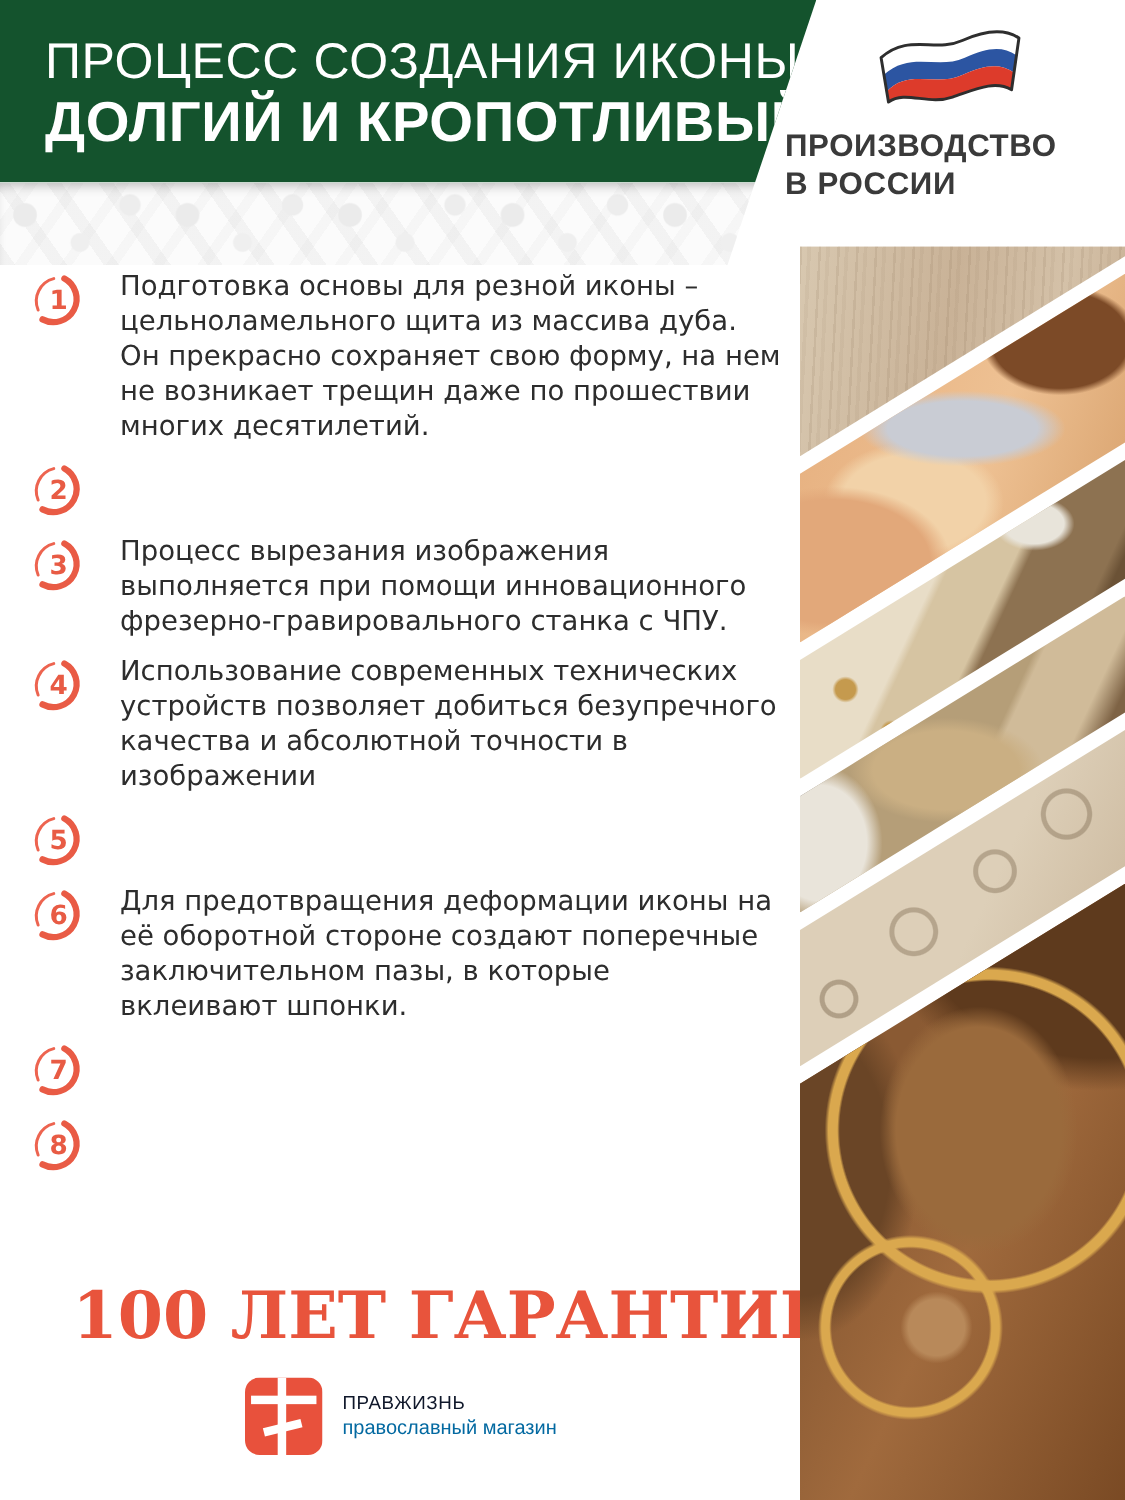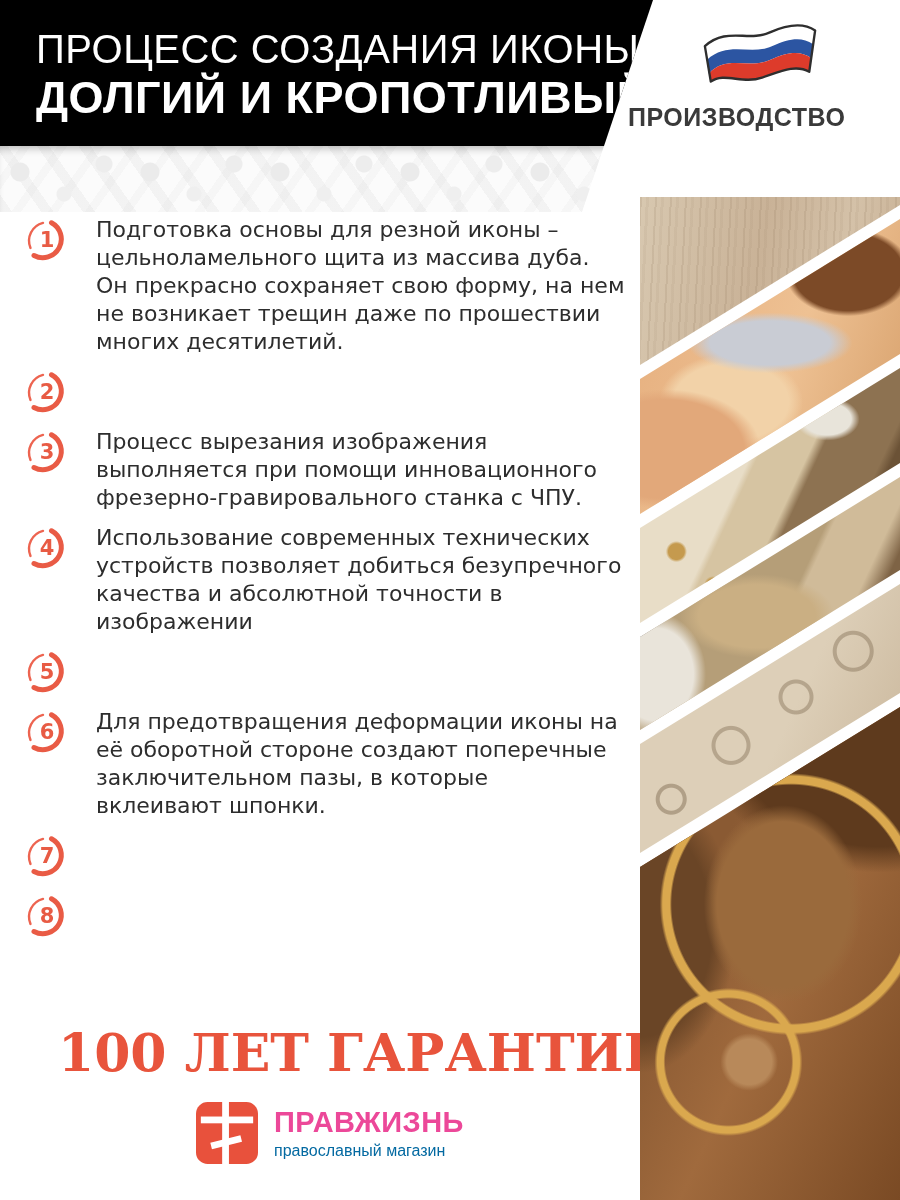--- a/index.html
+++ b/index.html
@@ -6,21 +6,21 @@
   body{
     width:900px;height:1200px;position:relative;overflow:hidden;
     background:#ffffff;
     font-family:"DejaVu Sans","Liberation Sans",sans-serif;
   }
   .page{position:absolute;inset:0;}
 
   
   .banner{
     position:absolute;left:0;top:0;width:900px;height:172px;
-    background:#000000;
+    background:#14532d;
     clip-path:polygon(0 0,653px 0,604px 146px,0 146px);
   }
   .banner-inner{padding:25px 0 0 36px;color:#ffffff;}
   .title1{
     font-family:"Liberation Sans",sans-serif;
     font-size:40px;font-weight:400;letter-spacing:.5px;line-height:1.2;
   }
   .title2{
     font-family:"Liberation Sans",sans-serif;
     font-size:45px;font-weight:700;letter-spacing:.5px;line-height:1.1;
@@ -73,21 +73,21 @@
   
   .guarantee{
     position:absolute;left:58px;top:1022px;
     font-family:"DejaVu Serif","Liberation Serif",serif;
     font-size:52px;font-weight:800;color:#E8543C;letter-spacing:0;
   }
   .logo{position:absolute;left:196px;top:1102px;display:flex;gap:16px;align-items:center;}
   .logo-mark{width:62px;height:62px;display:block;}
   .logo-name{
     font-family:"Liberation Sans",sans-serif;
-    font-size:29px;font-weight:700;color:#ec4899;letter-spacing:.5px;
+    font-size:15px;font-weight:400;color:#0f172a;letter-spacing:.5px;
   }
   .logo-tagline{
     font-family:"Liberation Sans",sans-serif;
     font-size:16px;font-weight:400;color:#0369a1;margin-top:3px;
   }
 
   
   .photo-strip{position:absolute;left:640px;top:197px;width:260px;height:1003px;overflow:hidden;}
   .photo-strip > div{position:absolute;left:0;width:260px;}
 
@@ -157,20 +157,21 @@
   <div class="ornament-band"></div>
 
   <div class="badge">
     <svg width="128" height="78" viewBox="0 0 130 78">
       <path d="M8 28 C30 8 52 24 74 14 C92 6 108 4 120 12 L118 26 C106 18 94 20 76 28 C54 38 32 22 10 42 Z" fill="#FFFFFF"></path>
       <path d="M10 42 C32 22 54 38 76 28 C94 20 106 18 118 26 L116 40 C104 32 92 34 74 42 C52 52 30 36 12 56 Z" fill="#2C55A2"></path>
       <path d="M12 56 C30 36 52 52 74 42 C92 34 104 32 116 40 L114 54 C100 46 84 54 66 60 C46 67 28 54 14 64 Z" fill="#DD3B2B"></path>
       <path d="M8 28 C30 8 52 24 74 14 C92 6 108 4 120 12 L114 54 C100 46 84 54 66 60 C46 67 28 54 14 64 Z" fill="none" stroke="#2E2E2E" stroke-width="2.4" stroke-linejoin="round"></path>
     </svg>
     <div class="badge-line first">ПРОИЗВОДСТВО</div>
+    <div class="badge-line">В РОССИИ</div>
   </div>
 
   <ol class="steps">
     <li class="step">
       <span class="stepnum">
         <svg viewBox="0 0 46 46" width="46" height="46">
           <path d="M6.5 30 A 18.5 18.5 0 0 1 19 4.9" fill="none" stroke="#ED6450" stroke-width="2.4" stroke-linecap="round"></path>
           <path d="M27.5 4.8 A 18.5 18.5 0 1 1 10 37.5" fill="none" stroke="#E95B45" stroke-width="5" stroke-linecap="round"></path>
         </svg>
         <span class="n">1</span>

